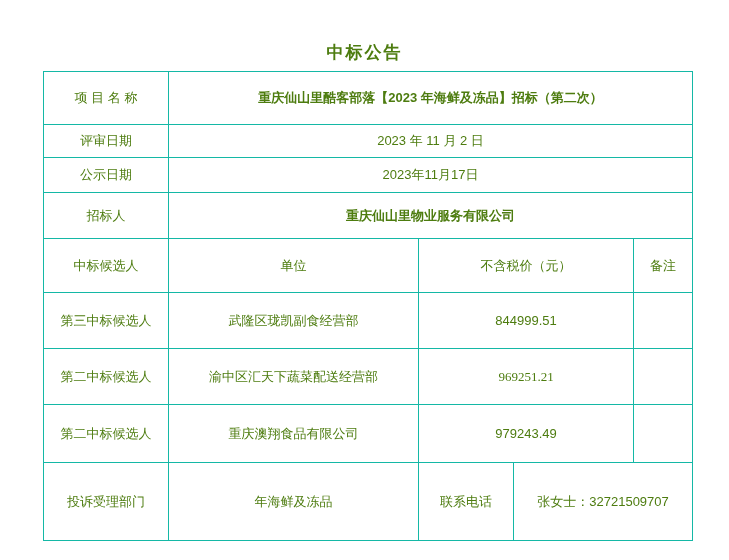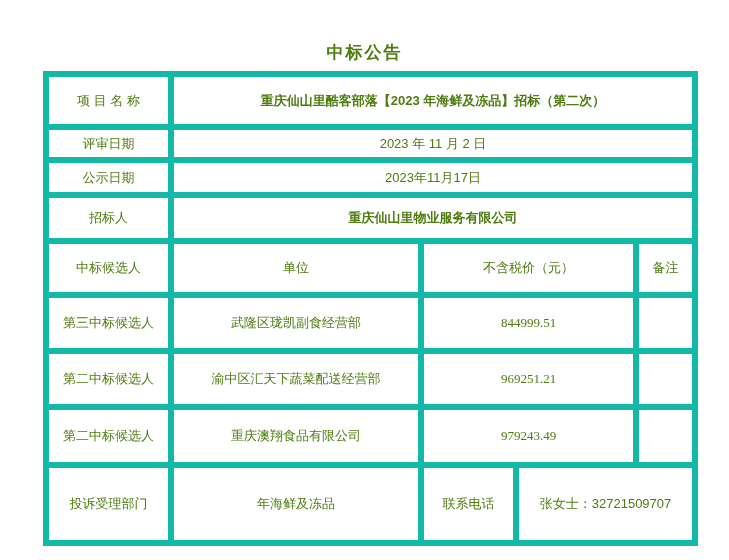--- a/index.html
+++ b/index.html
@@ -28,31 +28,31 @@
   }
   table.notice {
     position: absolute;
     left: 43px;
     top: 71px;
     width: 649px;
     border-collapse: collapse;
     table-layout: fixed;
   }
   table.notice td {
-    border: 6px solid #14b8a6;
+    border: 1px solid #14b8a6;
     text-align: center;
     vertical-align: middle;
     font-size: 13px;
     padding: 0 4px;
     overflow: hidden;
     background: #ffffff;
   }
   .bold { font-weight: bold; }
   .price-mono {
-    font-family: Liberation Serif, serif;
+    font-family: Liberation Sans, sans-serif;
     font-size: 12.5px;
   }
   .price-serif {
     font-family: "Liberation Serif", "DejaVu Serif", serif;
     font-size: 13.5px;
   }
   .h53 { height: 53px; }
   .h33 { height: 33px; }
   .h35 { height: 35px; }
   .h46 { height: 46px; }

